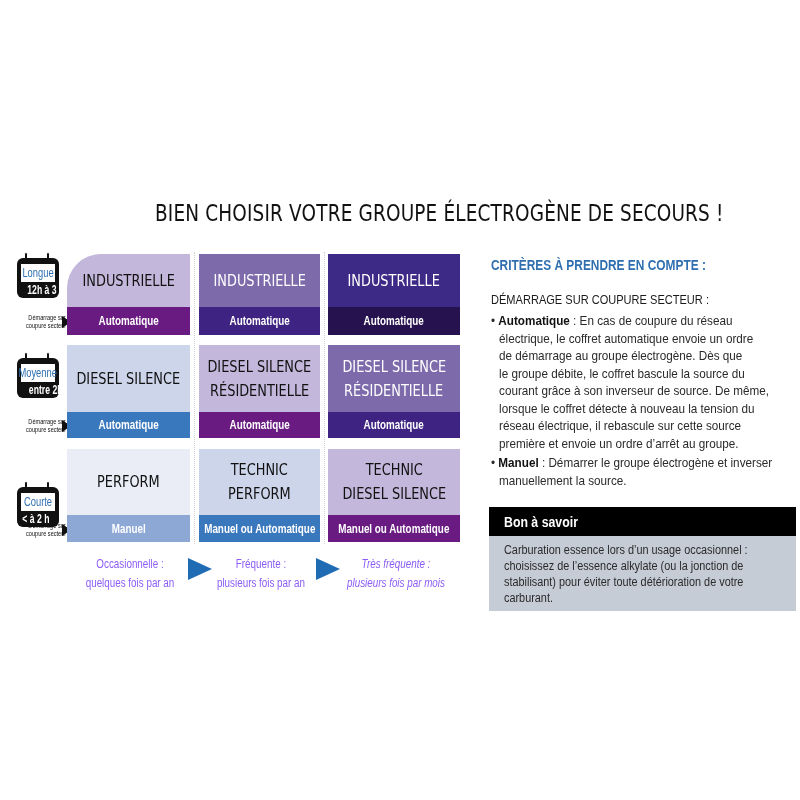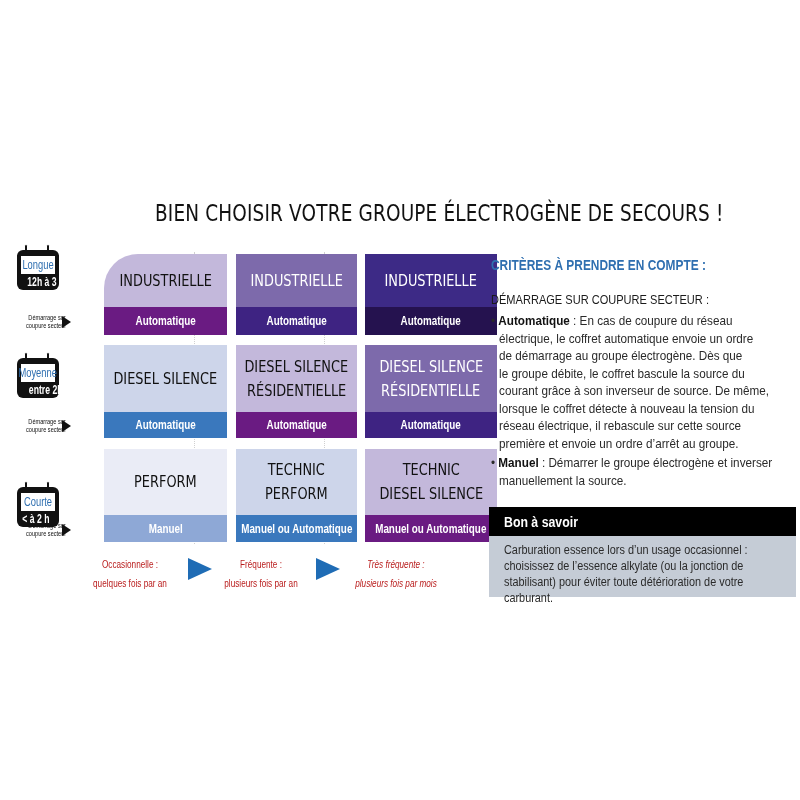--- a/index.html
+++ b/index.html
@@ -7,21 +7,21 @@
   body { position: relative; font-family: "Liberation Sans", "DejaVu Sans", sans-serif; color: #1a1a1a; }
 
   .title {
     position: absolute; left: 155px; top: 200px; width: 645px;
     font-family: "DejaVu Sans", sans-serif; font-size: 22.5px; letter-spacing: 0.2px;
     transform: scaleX(0.82); transform-origin: left top;
     white-space: nowrap; color: #111;
   }
 
   
-  .cell { position: absolute; margin-left: 37px; }
+  .cell { position: absolute; }
   .cell .top {
     position: absolute; left: 0; right: 0; top: 0;
     display: flex; align-items: center; justify-content: center; text-align: center;
     font-family: "DejaVu Sans", sans-serif; font-size: 15px; line-height: 24px;
   }
   .cell .top span.t { display: inline-block; transform: scaleX(0.86); }
   .cell .bot {
     position: absolute; left: 0; right: 0; bottom: 0; height: 28px;
     display: flex; align-items: center; justify-content: center;
     color: #fff; font-family: "Liberation Sans", sans-serif; font-weight: bold; font-size: 12px;
@@ -59,21 +59,21 @@
   }
   .demarrage span { display: inline-block; transform: scaleX(0.8); transform-origin: right center; white-space: nowrap; }
   .pointer {
     position: absolute; left: 62px; width: 0; height: 0;
     border-top: 6px solid transparent; border-bottom: 6px solid transparent; border-left: 9px solid #111;
   }
 
   
   .freq {
     position: absolute; top: 555px; text-align: center;
-    font-family: "Liberation Sans", sans-serif; font-size: 10px; line-height: 19px; color: #b91c1c;
+    font-family: "Liberation Sans", sans-serif; font-size: 12px; line-height: 19px; color: #8b5cf6;
   }
   .freq span { display: block; transform: scaleX(0.82); white-space: nowrap; }
   .arrow {
     position: absolute; width: 0; height: 0;
     border-top: 11px solid transparent; border-bottom: 11px solid transparent; border-left: 24px solid #1f6cb5;
   }
 
   
   .criteria-title {
     position: absolute; left: 491px; top: 257px;
@@ -92,37 +92,37 @@
   .bullet .indent { padding-left: 9px; display: block; }
   .bullet b { color: #111; }
 
   .info-head {
     position: absolute; left: 489px; top: 507px; width: 307px; height: 29px;
     background: #000; color: #fff; font-weight: bold; font-size: 14px;
     padding-left: 15px; display: flex; align-items: center;
   }
   .info-head span { display: inline-block; transform: scaleX(0.88); transform-origin: left; }
   .info-body {
-    position: absolute; left: 489px; top: 536px; width: 307px; height: 61px;
+    position: absolute; left: 489px; top: 536px; width: 307px; height: 75px;
     background: #c5ccd6; padding: 6px 8px 0 15px;
   }
   .info-body div {
     font-size: 12.5px; line-height: 16px; color: #2a2a2a;
     width: 320px; transform: scaleX(0.87); transform-origin: left top;
   }
 </style>
 </head>
 <body>
 
 <div class="title">BIEN CHOISIR VOTRE GROUPE ÉLECTROGÈNE DE SECOURS !</div>
 
 <div class="sep" style="left:194px"></div>
 <div class="sep" style="left:324px"></div>
 
-<div class="cal" style="top:244px">
+<div class="cal" style="top:252px">
   <div class="ring" style="left:7px"></div>
     <div class="ring" style="left:29px"></div>
   <div class="body"></div>
   <div class="win">
       <span>Longue</span>
     </div>
   <div class="sub">
       <span>12h à 3 jours</span>
     </div>
 </div>

